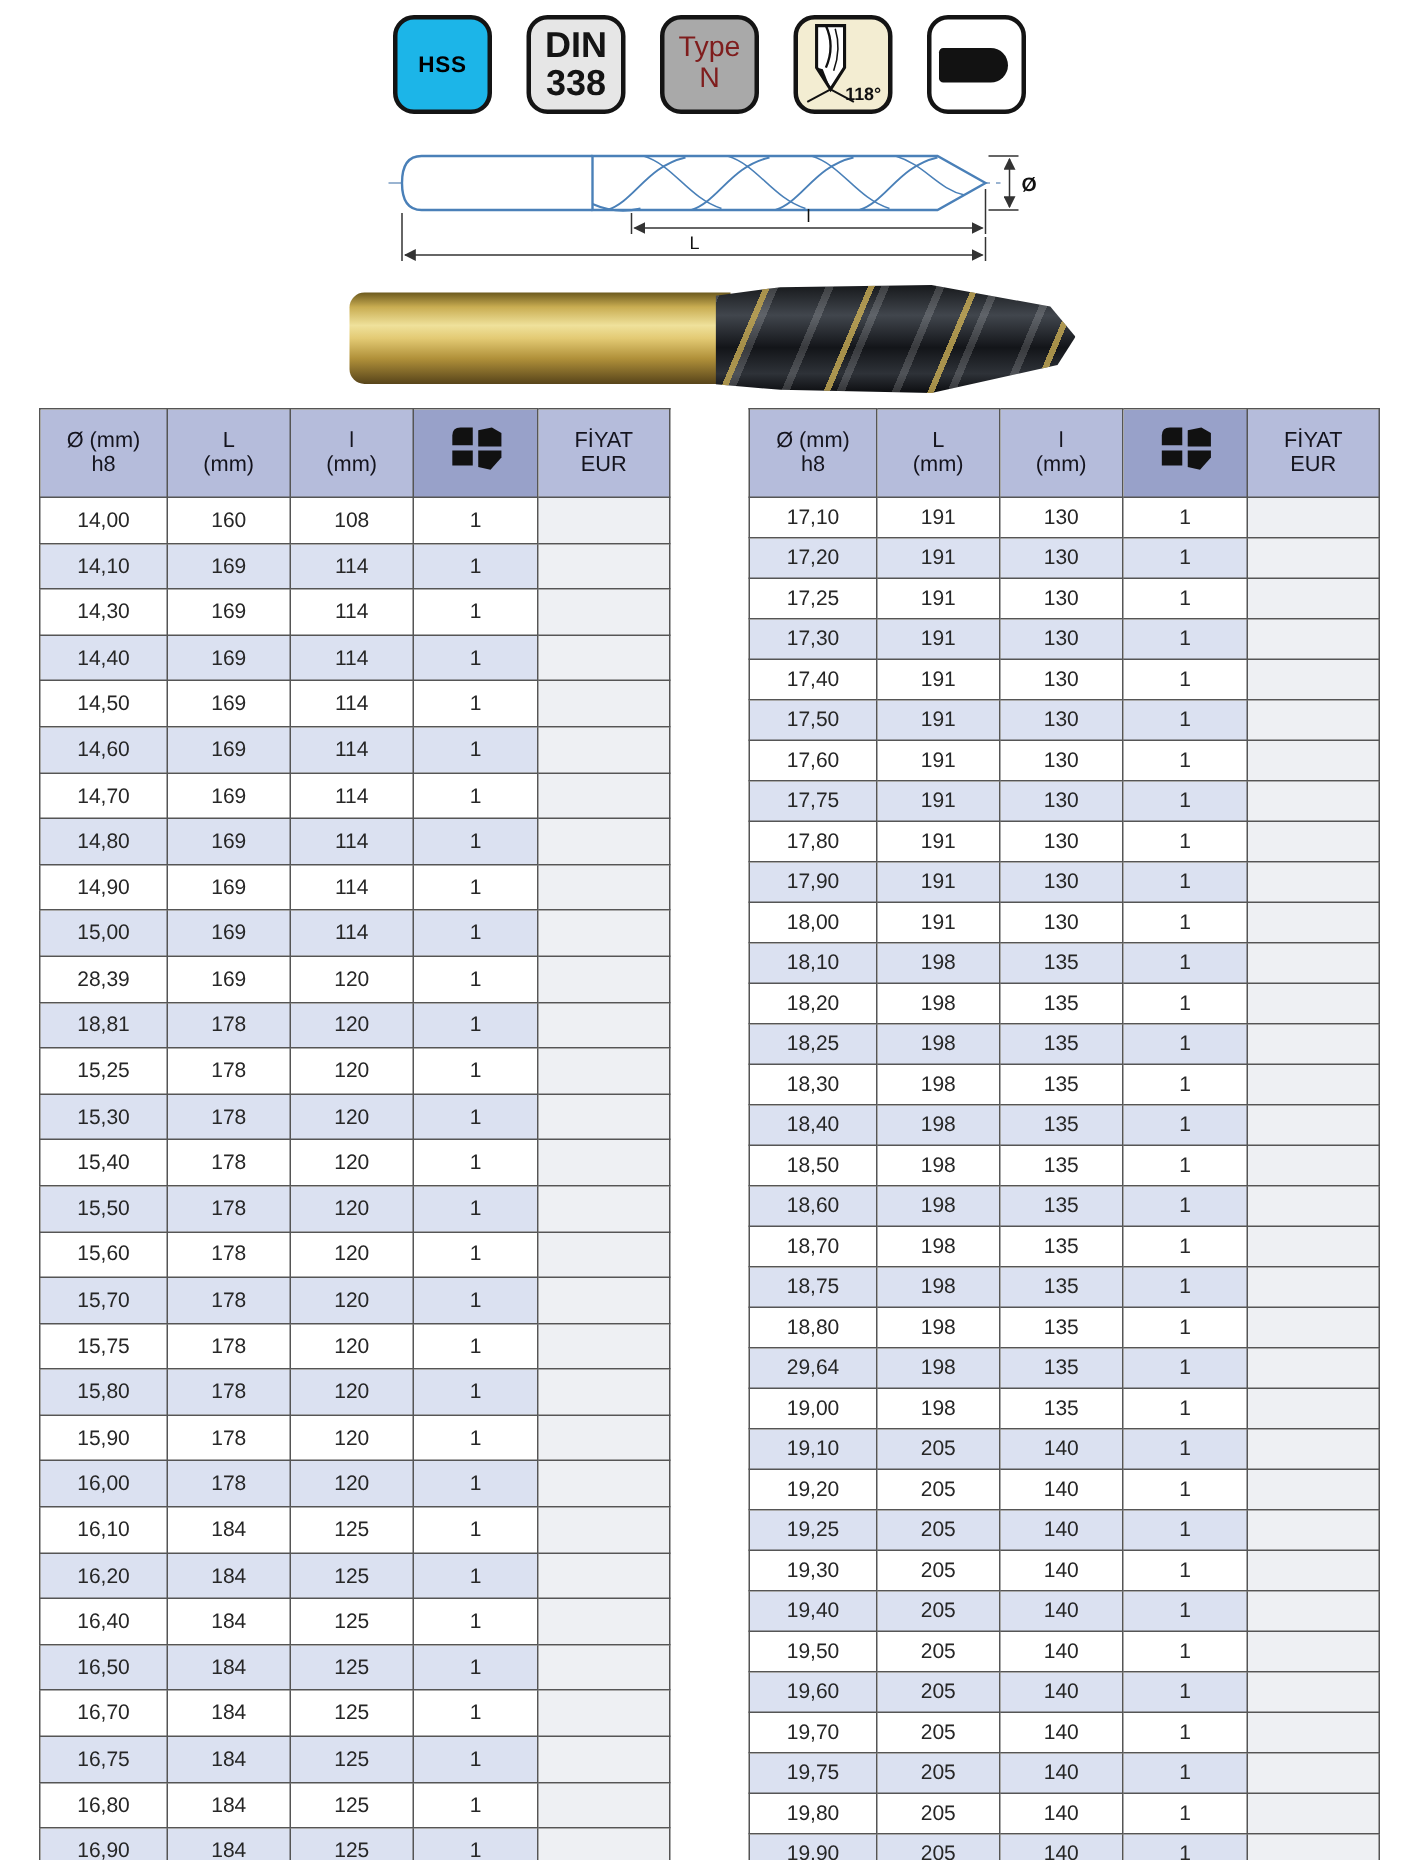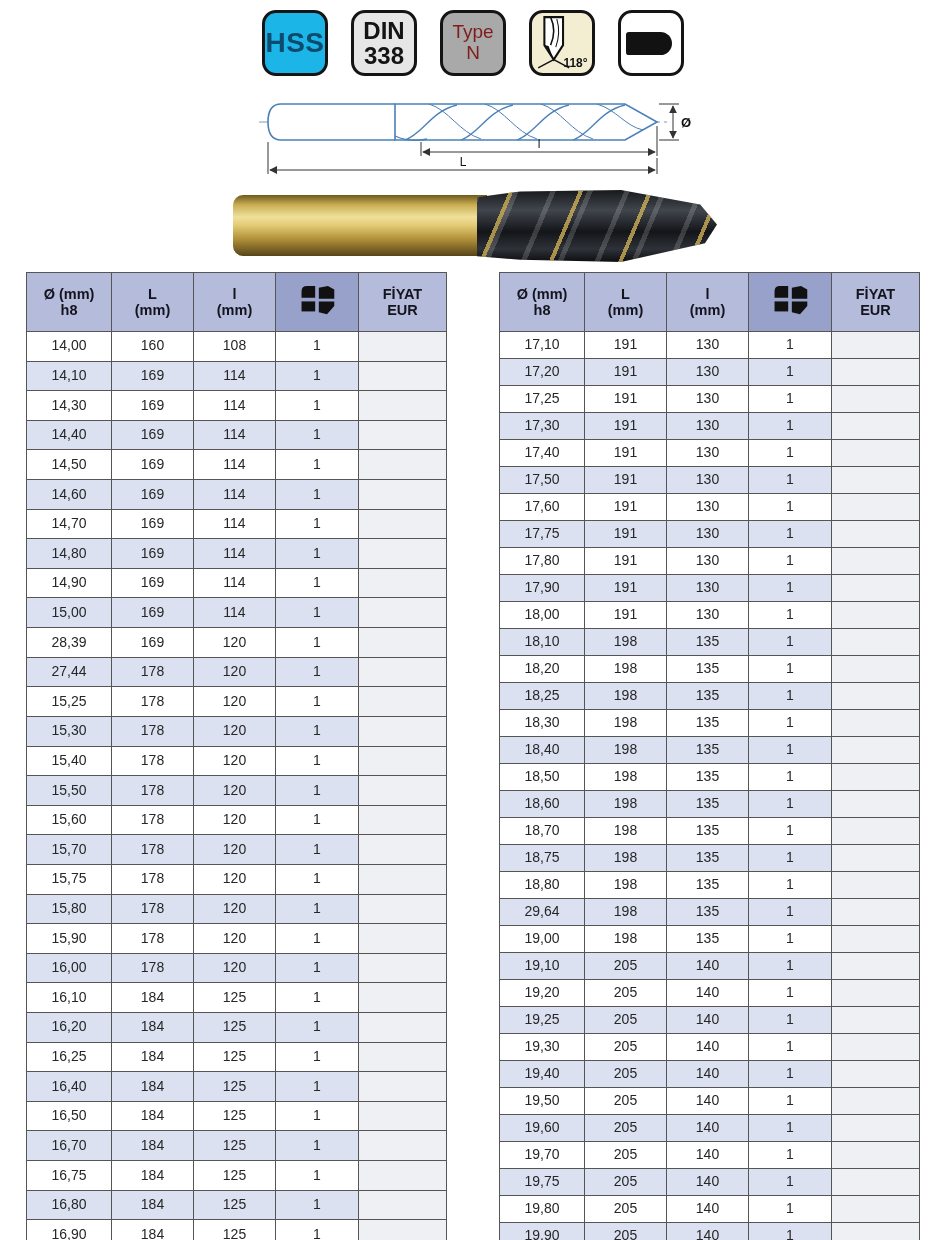--- a/index.html
+++ b/index.html
@@ -10,21 +10,21 @@
   html,body{margin:0;padding:0}
   body{width:946px;height:1240px;overflow:hidden;background:#fff;
        font-family:"Liberation Sans",sans-serif;position:relative}
 
   
   .badges{position:absolute;top:10px;left:0;width:100%;
           display:flex;justify-content:center;gap:23px}
   .badge{width:66px;height:66px;border:3px solid #141414;border-radius:14px;
          box-sizing:border-box;display:flex;align-items:center;justify-content:center;
          font-weight:bold;color:#141414;background:#fff;overflow:hidden}
-  .badge.hss{background:var(--accent-cyan);color:#0c4a6e;font-size:28px;letter-spacing:.5px}
+  .badge.hss{background:var(--accent-cyan);color:#000000;font-size:15px;letter-spacing:.5px}
   .badge.din{background:var(--badge-light);font-size:24px;text-align:center;line-height:1.05}
   .badge.type{background:var(--badge-mid);font-weight:normal;font-size:19px;
               text-align:center;line-height:1.1;color:#7f1d1d}
   .badge.angle{background:var(--badge-cream);padding:0}
   .badge.shank{justify-content:flex-start;padding-left:5px}
   .shank-bar{width:46px;height:23px;background:#121212;border-radius:3px 12px 12px 3px}
 
   
   .drawing{position:absolute;top:92px;left:253px;width:440px;height:88px}
 
@@ -42,21 +42,21 @@
        linear-gradient(180deg,#17191c 0%,#41464d 28%,#131519 58%,#2e3238 82%,#0c0d10 100%);}
 
   
   .tables{position:absolute;top:272px;left:0;width:100%;box-sizing:border-box;
           padding:0 26px;display:flex;justify-content:space-between}
   table{border-collapse:collapse;width:420px;table-layout:fixed;
         font-size:14px;color:#262626}
   th,td{border:1px solid var(--grid);text-align:center;padding:0;height:26px;
         line-height:1.12;overflow:hidden;vertical-align:middle}
   thead th{height:58px;background:var(--header-bg);font-size:14.5px;
-           font-weight:bold;color:#14141e}
+           font-weight:normal;color:#14141e}
   thead th.icon-col{background:var(--header-icon-bg)}
   tbody tr:nth-child(even) td{background:var(--stripe)}
   tbody tr td.price-col{background:var(--price-col)}
 </style>
 </head>
 <body>
 
 <div class="badges">
   <div class="badge hss">
     <span>HSS</span>
@@ -224,21 +224,21 @@
           <td class="price-col"></td>
         </tr>
         <tr>
           <td>28,39</td>
           <td>169</td>
           <td>120</td>
           <td>1</td>
           <td class="price-col"></td>
         </tr>
         <tr>
-          <td>27,44</td>
+          <td>18,81</td>
           <td>178</td>
           <td>120</td>
           <td>1</td>
           <td class="price-col"></td>
         </tr>
         <tr>
           <td>15,25</td>
           <td>178</td>
           <td>120</td>
           <td>1</td>
@@ -309,27 +309,20 @@
         </tr>
         <tr>
           <td>16,10</td>
           <td>184</td>
           <td>125</td>
           <td>1</td>
           <td class="price-col"></td>
         </tr>
         <tr>
           <td>16,20</td>
-          <td>184</td>
-          <td>125</td>
-          <td>1</td>
-          <td class="price-col"></td>
-        </tr>
-        <tr>
-          <td>16,25</td>
           <td>184</td>
           <td>125</td>
           <td>1</td>
           <td class="price-col"></td>
         </tr>
         <tr>
           <td>16,40</td>
           <td>184</td>
           <td>125</td>
           <td>1</td>

